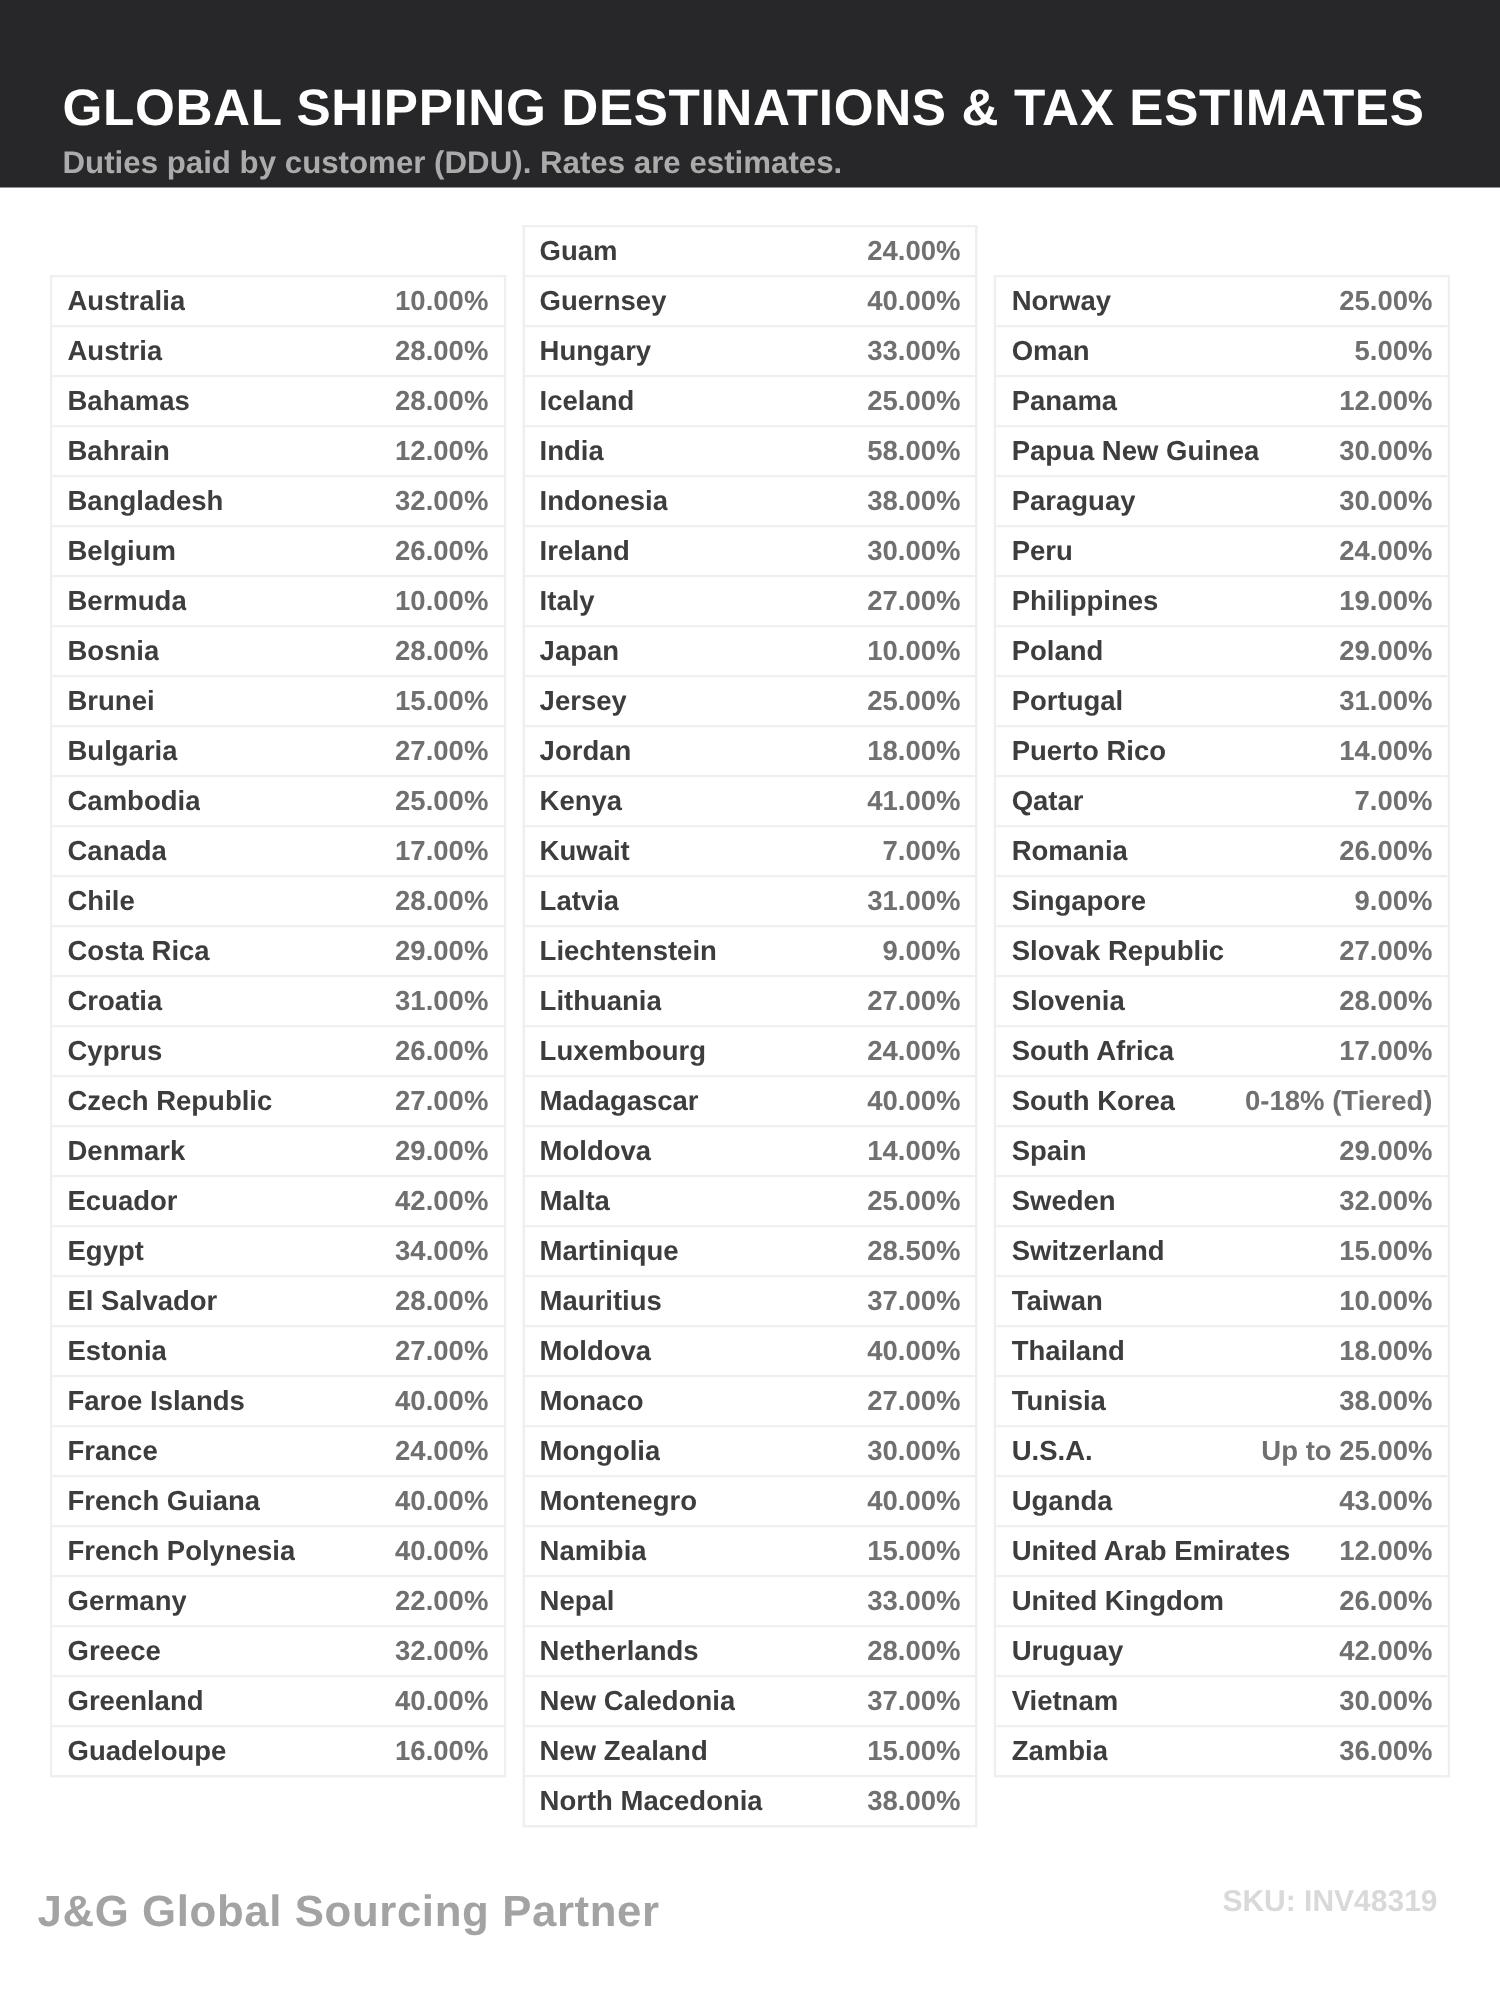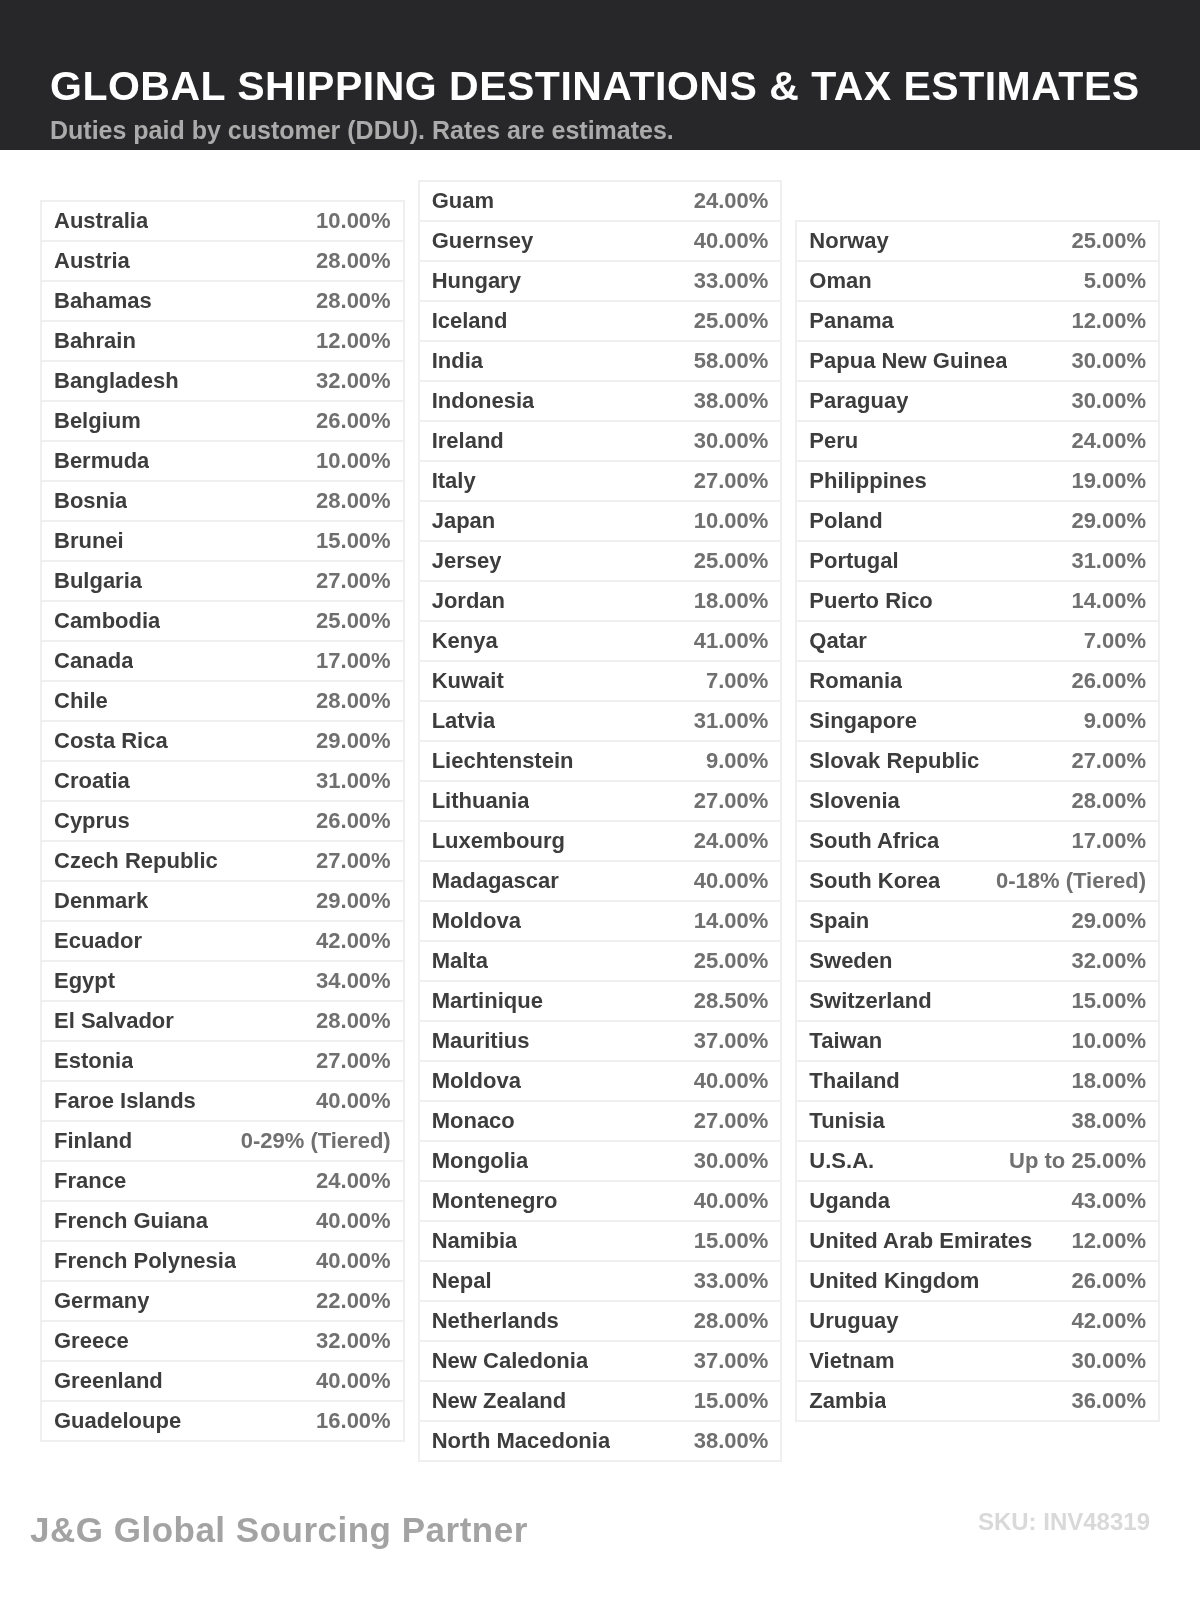--- a/index.html
+++ b/index.html
@@ -180,24 +180,20 @@
       </div>
       <div class="row">
         <span class="country">Estonia</span>
         <span class="rate">27.00%</span>
       </div>
       <div class="row">
         <span class="country">Faroe Islands</span>
         <span class="rate">40.00%</span>
       </div>
       <div class="row">
-        <span class="country">Finland</span>
-        <span class="rate">0-29% (Tiered)</span>
-      </div>
-      <div class="row">
         <span class="country">France</span>
         <span class="rate">24.00%</span>
       </div>
       <div class="row">
         <span class="country">French Guiana</span>
         <span class="rate">40.00%</span>
       </div>
       <div class="row">
         <span class="country">French Polynesia</span>
         <span class="rate">40.00%</span>

